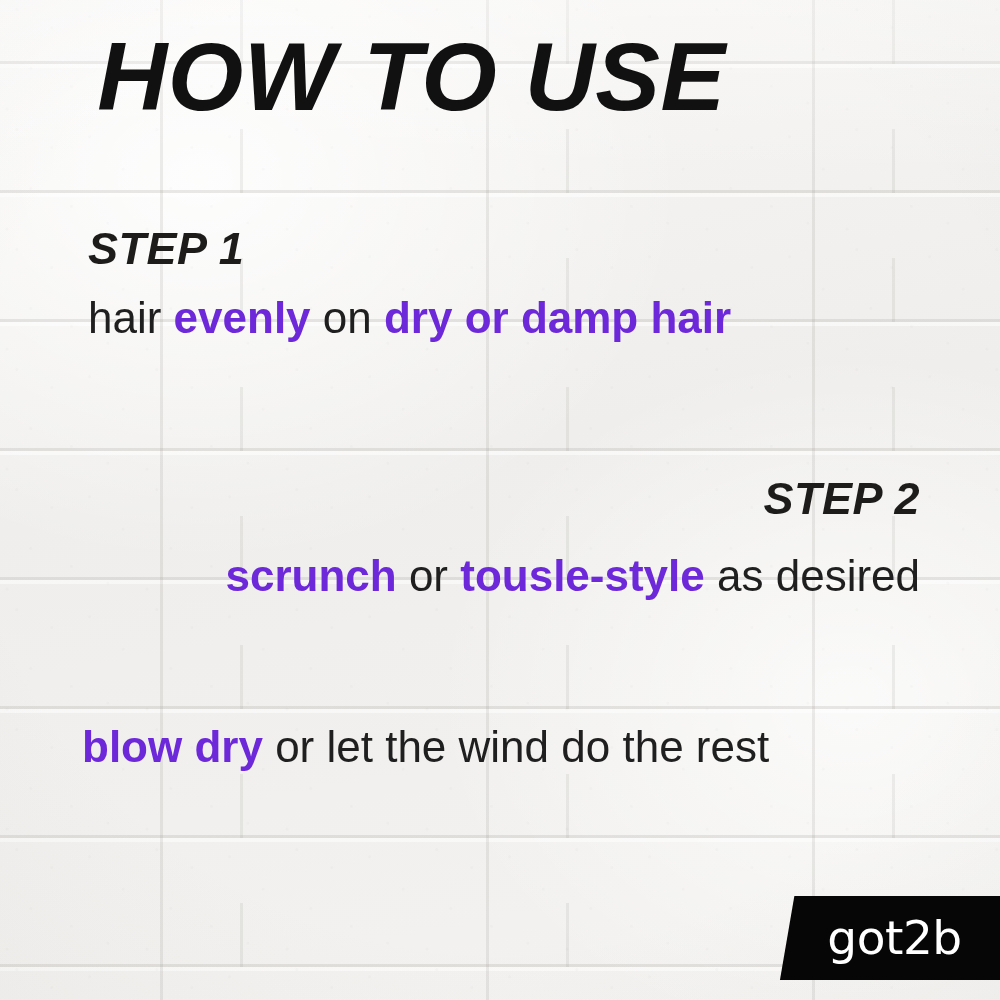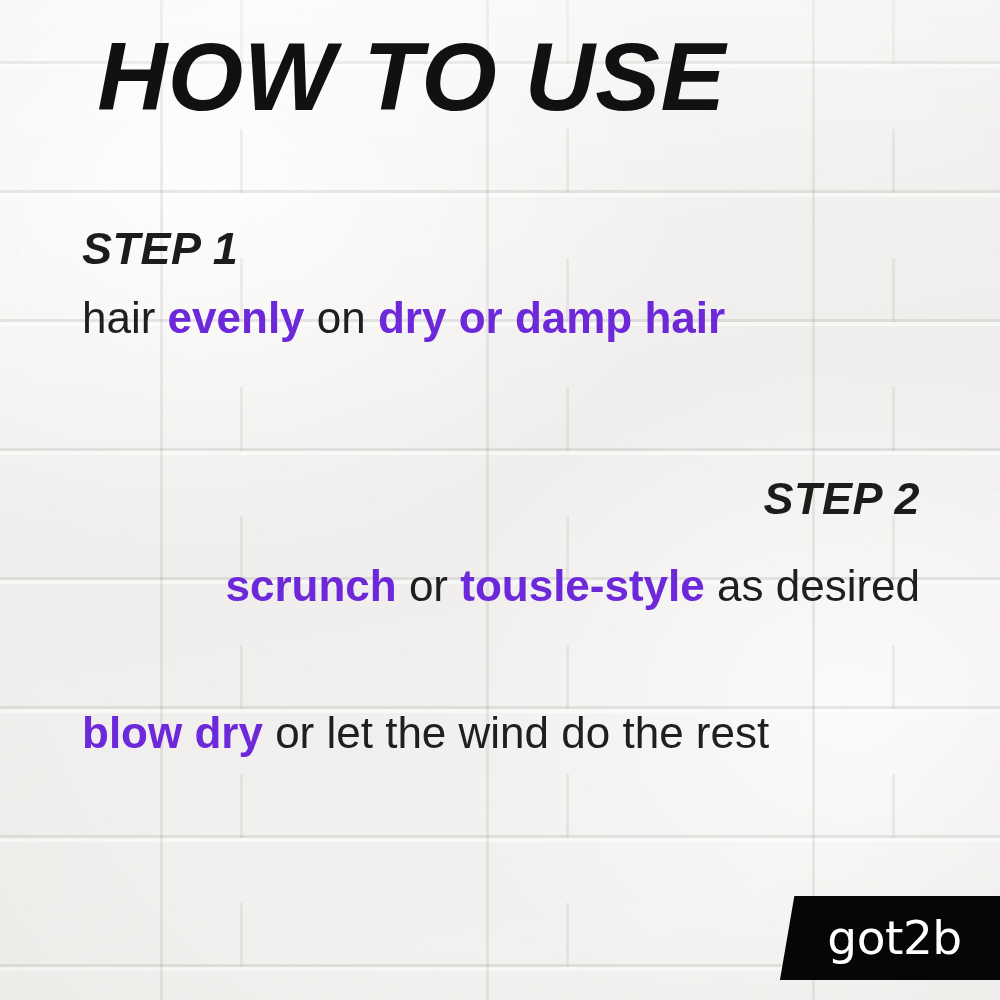--- a/index.html
+++ b/index.html
@@ -146,28 +146,28 @@
     line-height: 1.12;
     font-weight: 400;
     color: #1f1f1f;
     white-space: nowrap;
   }
   .step-body .hl {
     font-weight: 700;
     color: #6d28d9;
   }
 
-  #step-1 { left: 82px;  top: 226px; text-align: left; }
+  #step-1 { left: 88px;  top: 226px; text-align: left; }
   #step-1 .step-body { margin-top: 22px; }
 
   #step-2 { right: 80px; top: 476px; text-align: right; }
-  #step-2 .step-body { margin-top: 40px; }
+  #step-2 .step-body { margin-top: 30px; }
 
   #step-3 { left: 82px;  top: 700px; text-align: left; }
-  #step-3 .step-body { margin-top: 8px; }
+  #step-3 .step-body { margin-top: 22px; }
 
   
   .logo {
     position: absolute;
     left: 775px;
     top: 896px;
     width: 225px;
     height: 84px;
     background: #060606;
     -webkit-clip-path: polygon(2.2% 100%, 8.6% 0%, 100% 0%, 100% 100%);

